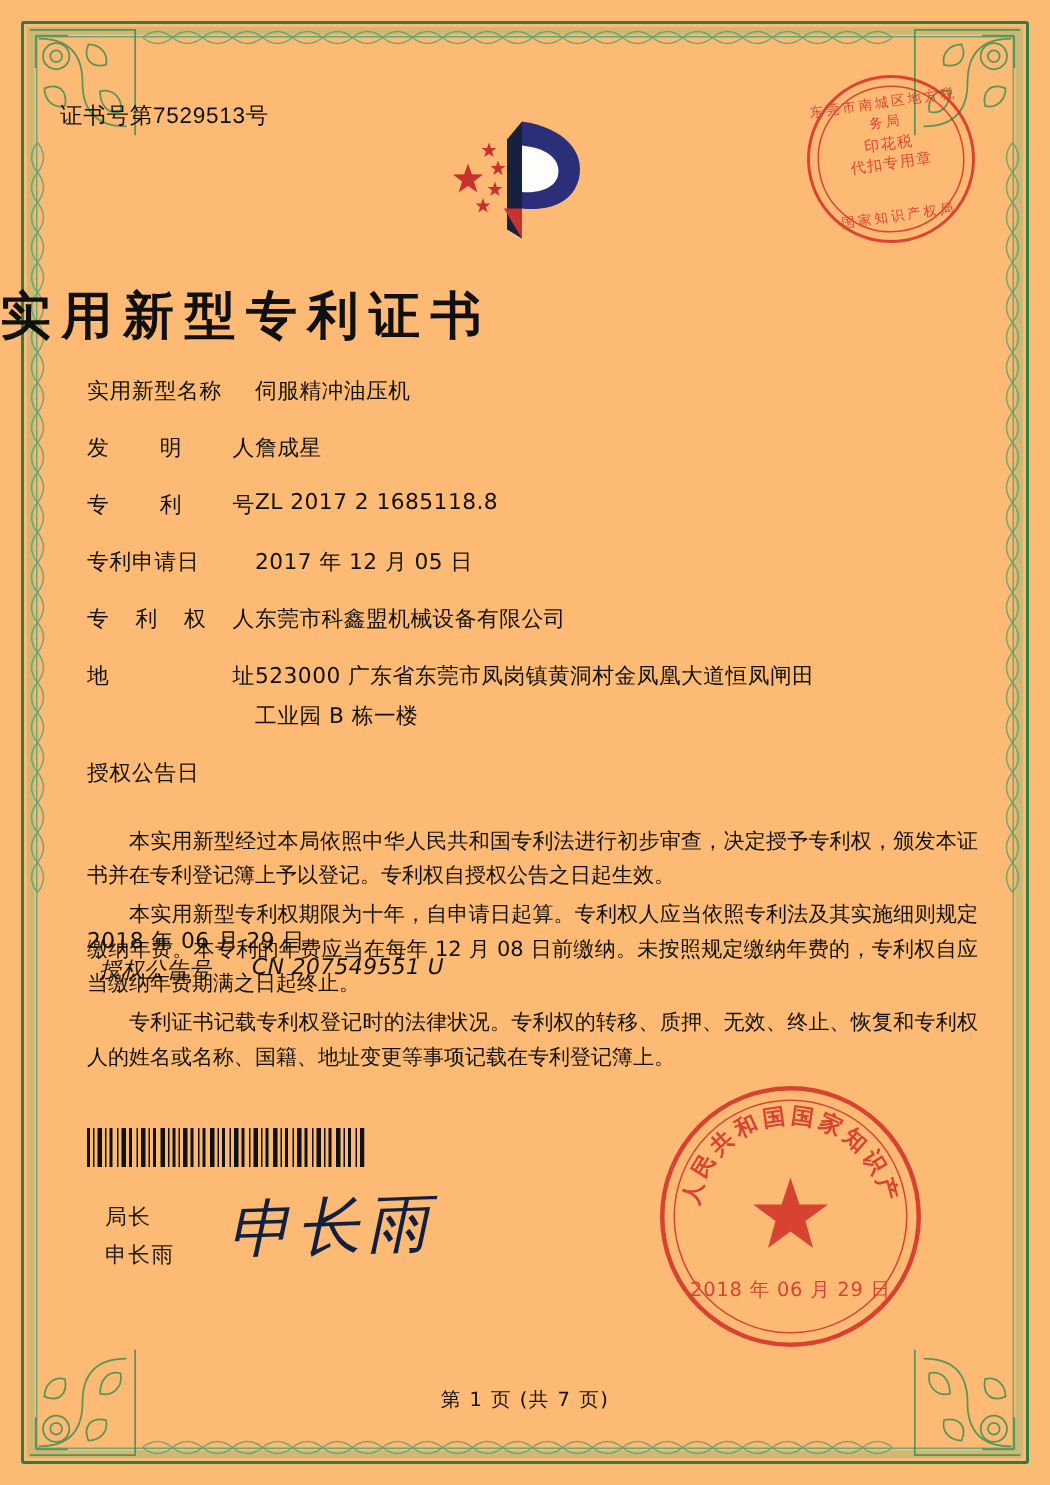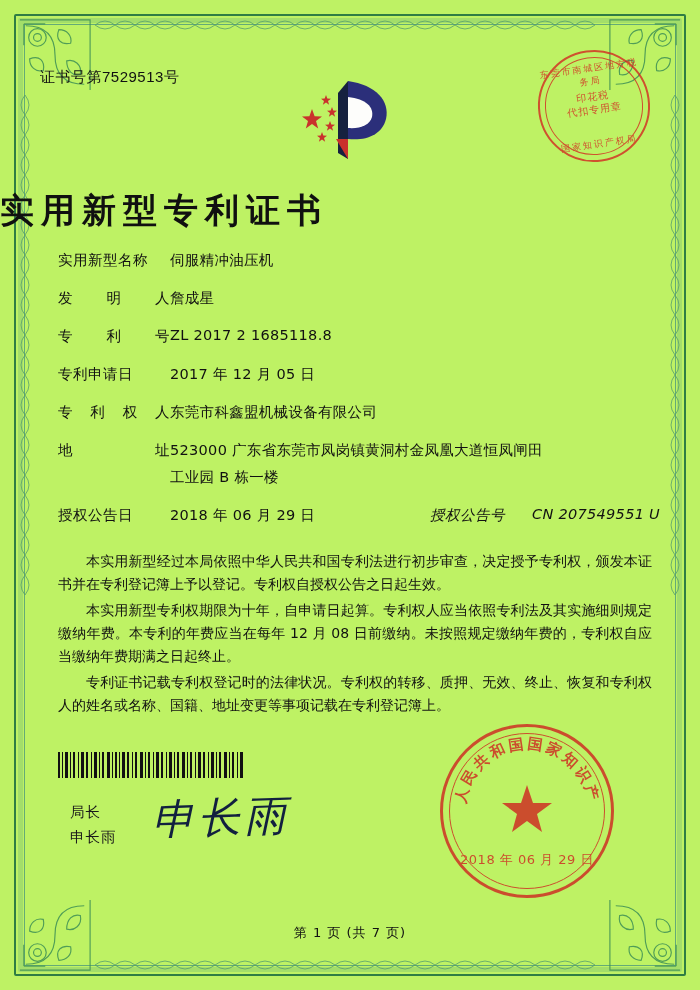--- a/index.html
+++ b/index.html
@@ -12,21 +12,21 @@
     height: 990px;
     font-family: "Liberation Sans", sans-serif;
     color: #1a1a1a;
     position: relative;
     overflow: hidden;
   }
 
   .page {
     position: absolute;
     inset: 0;
-    background: #bef264;
+    background: #fdba74;
   }
 
   
   .border-outer {
     position: absolute;
     left: 14px; top: 14px; right: 14px; bottom: 14px;
     border: 2px solid #2f7d44;
     border-radius: 2px;
   }
   .border-inner {
@@ -159,20 +159,21 @@
   .field-value {
     flex: 1;
     letter-spacing: 0.3px;
   }
   .field-value .sub-line {
     display: block;
     margin-top: 8px;
   }
   .field-row.dual {
     margin-bottom: 19px;
+    flex-direction: column;
   }
   .dual .right-part {
     display: flex;
     margin-left: 8px;
     font-style: italic;
   }
   .dual .right-part .field-label {
     width: 102px;
     flex: 0 0 102px;
   }

